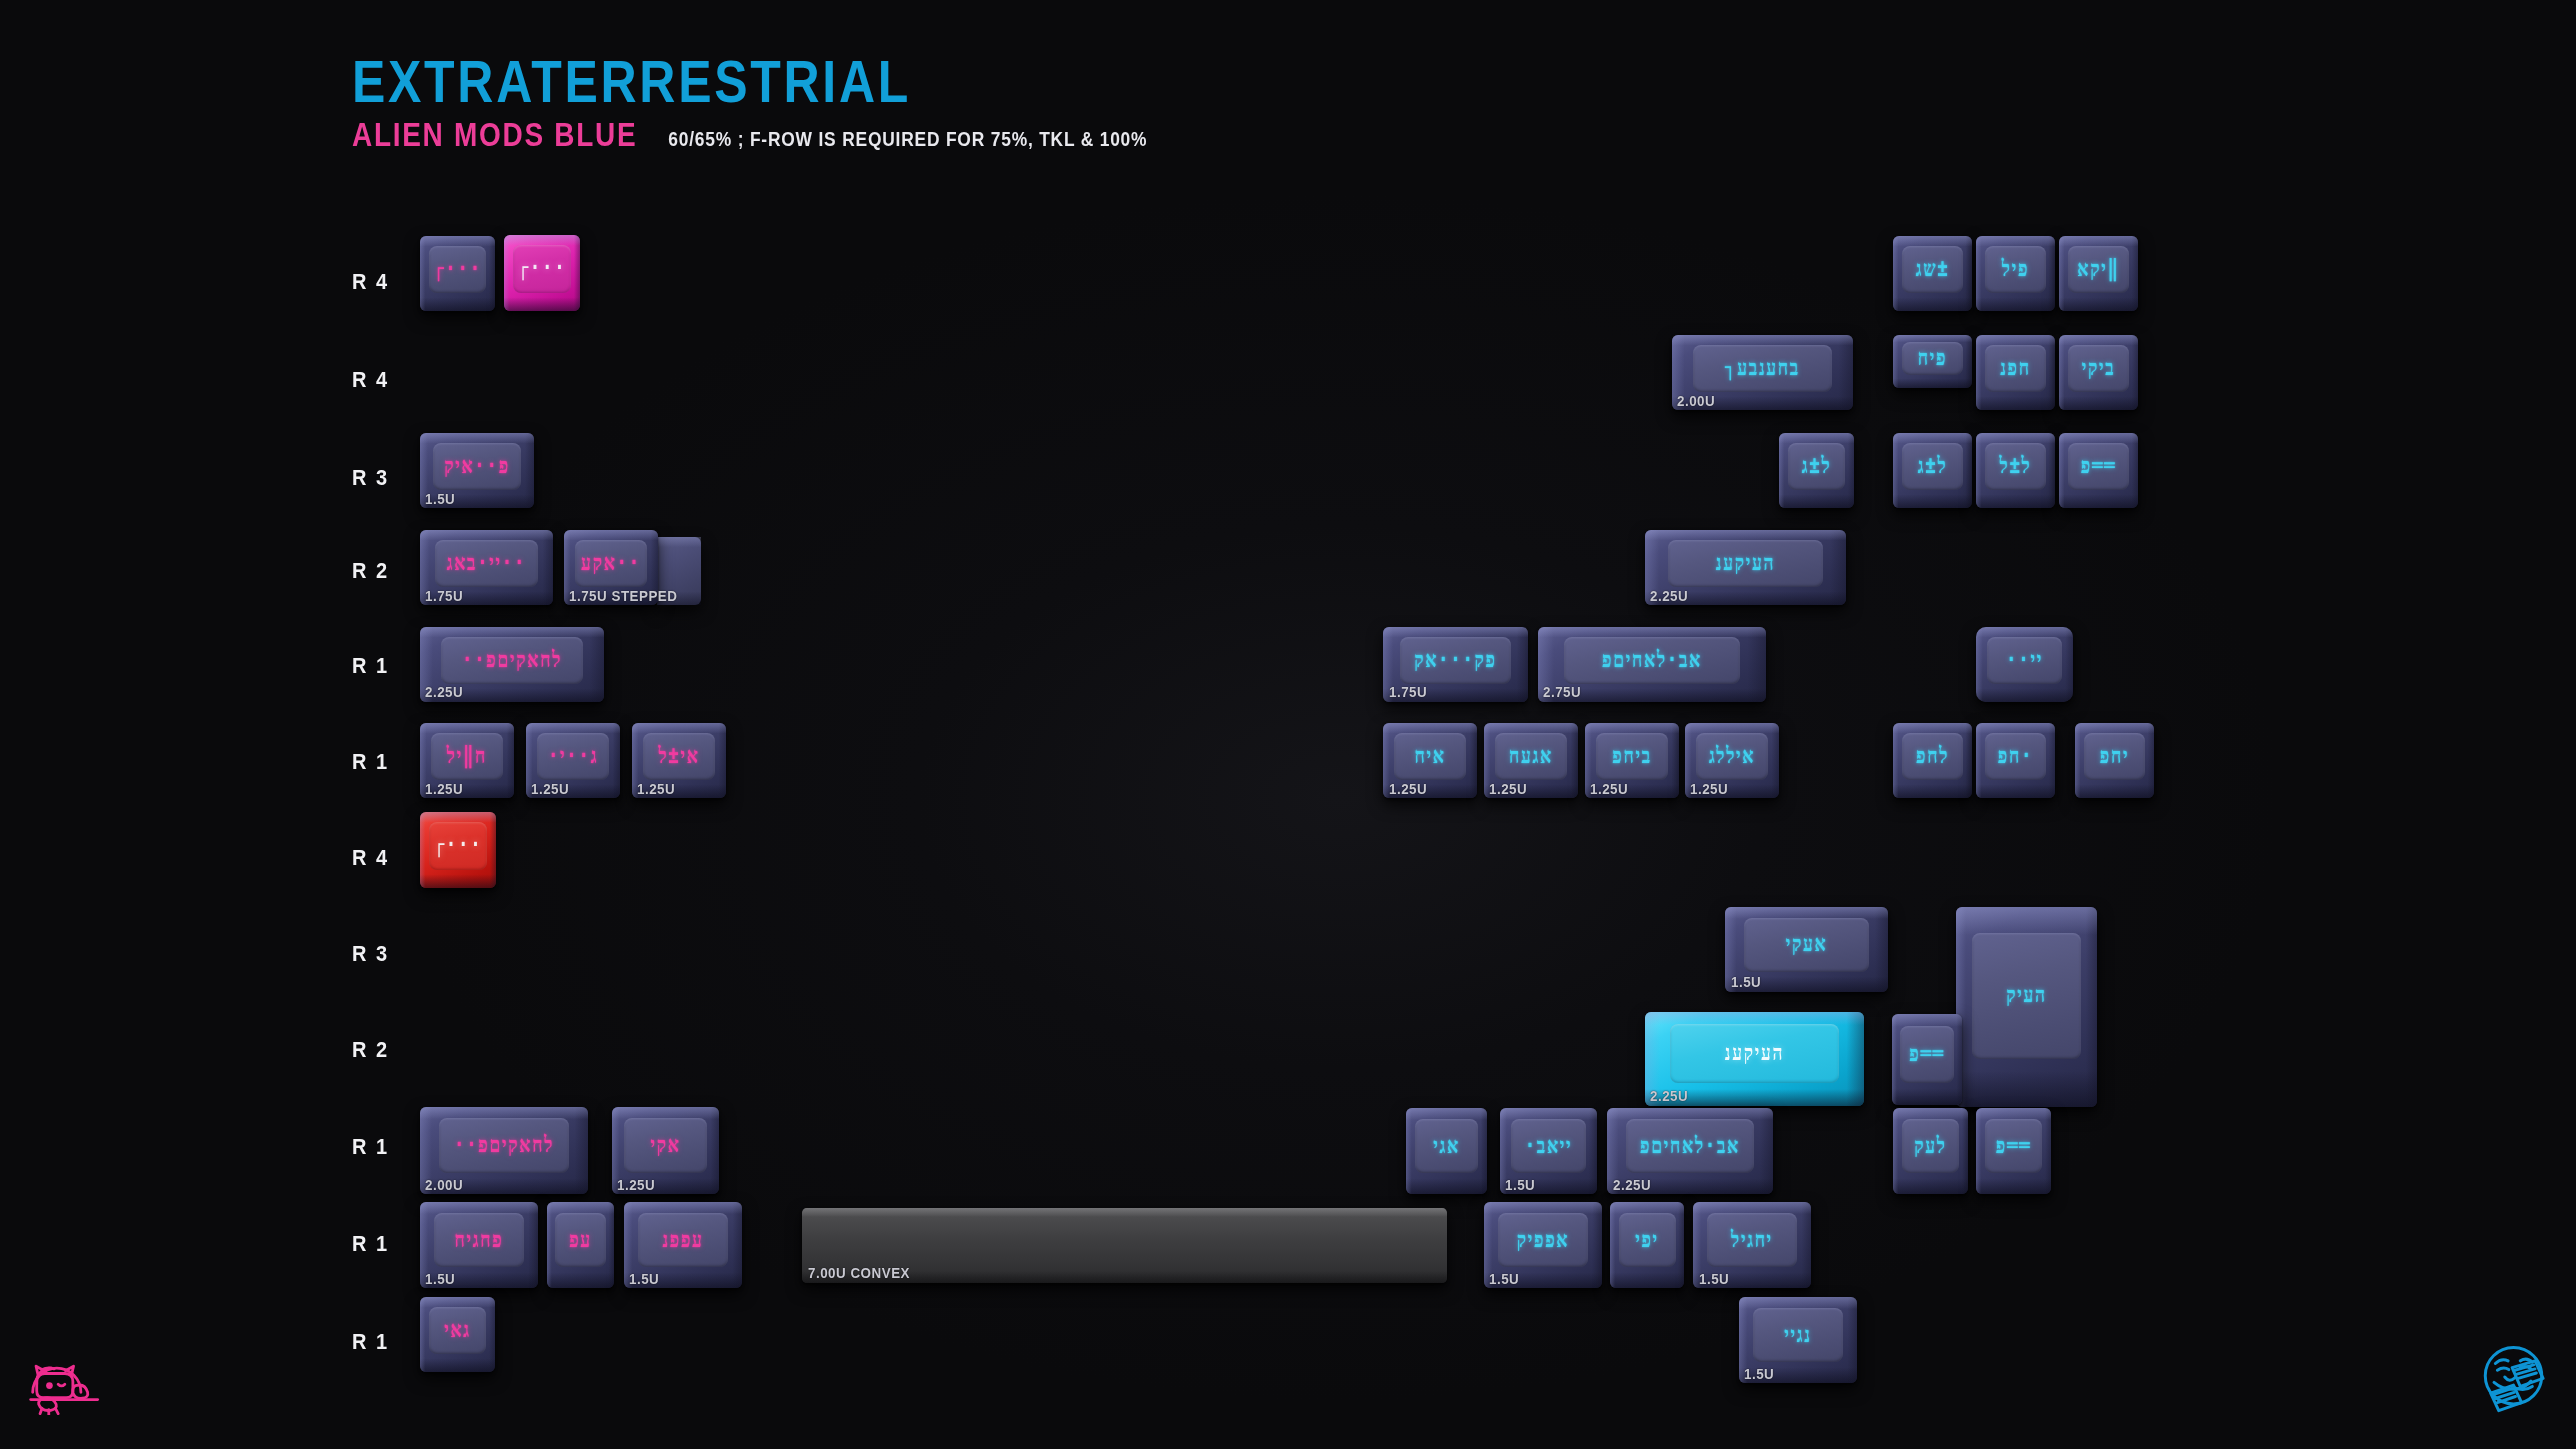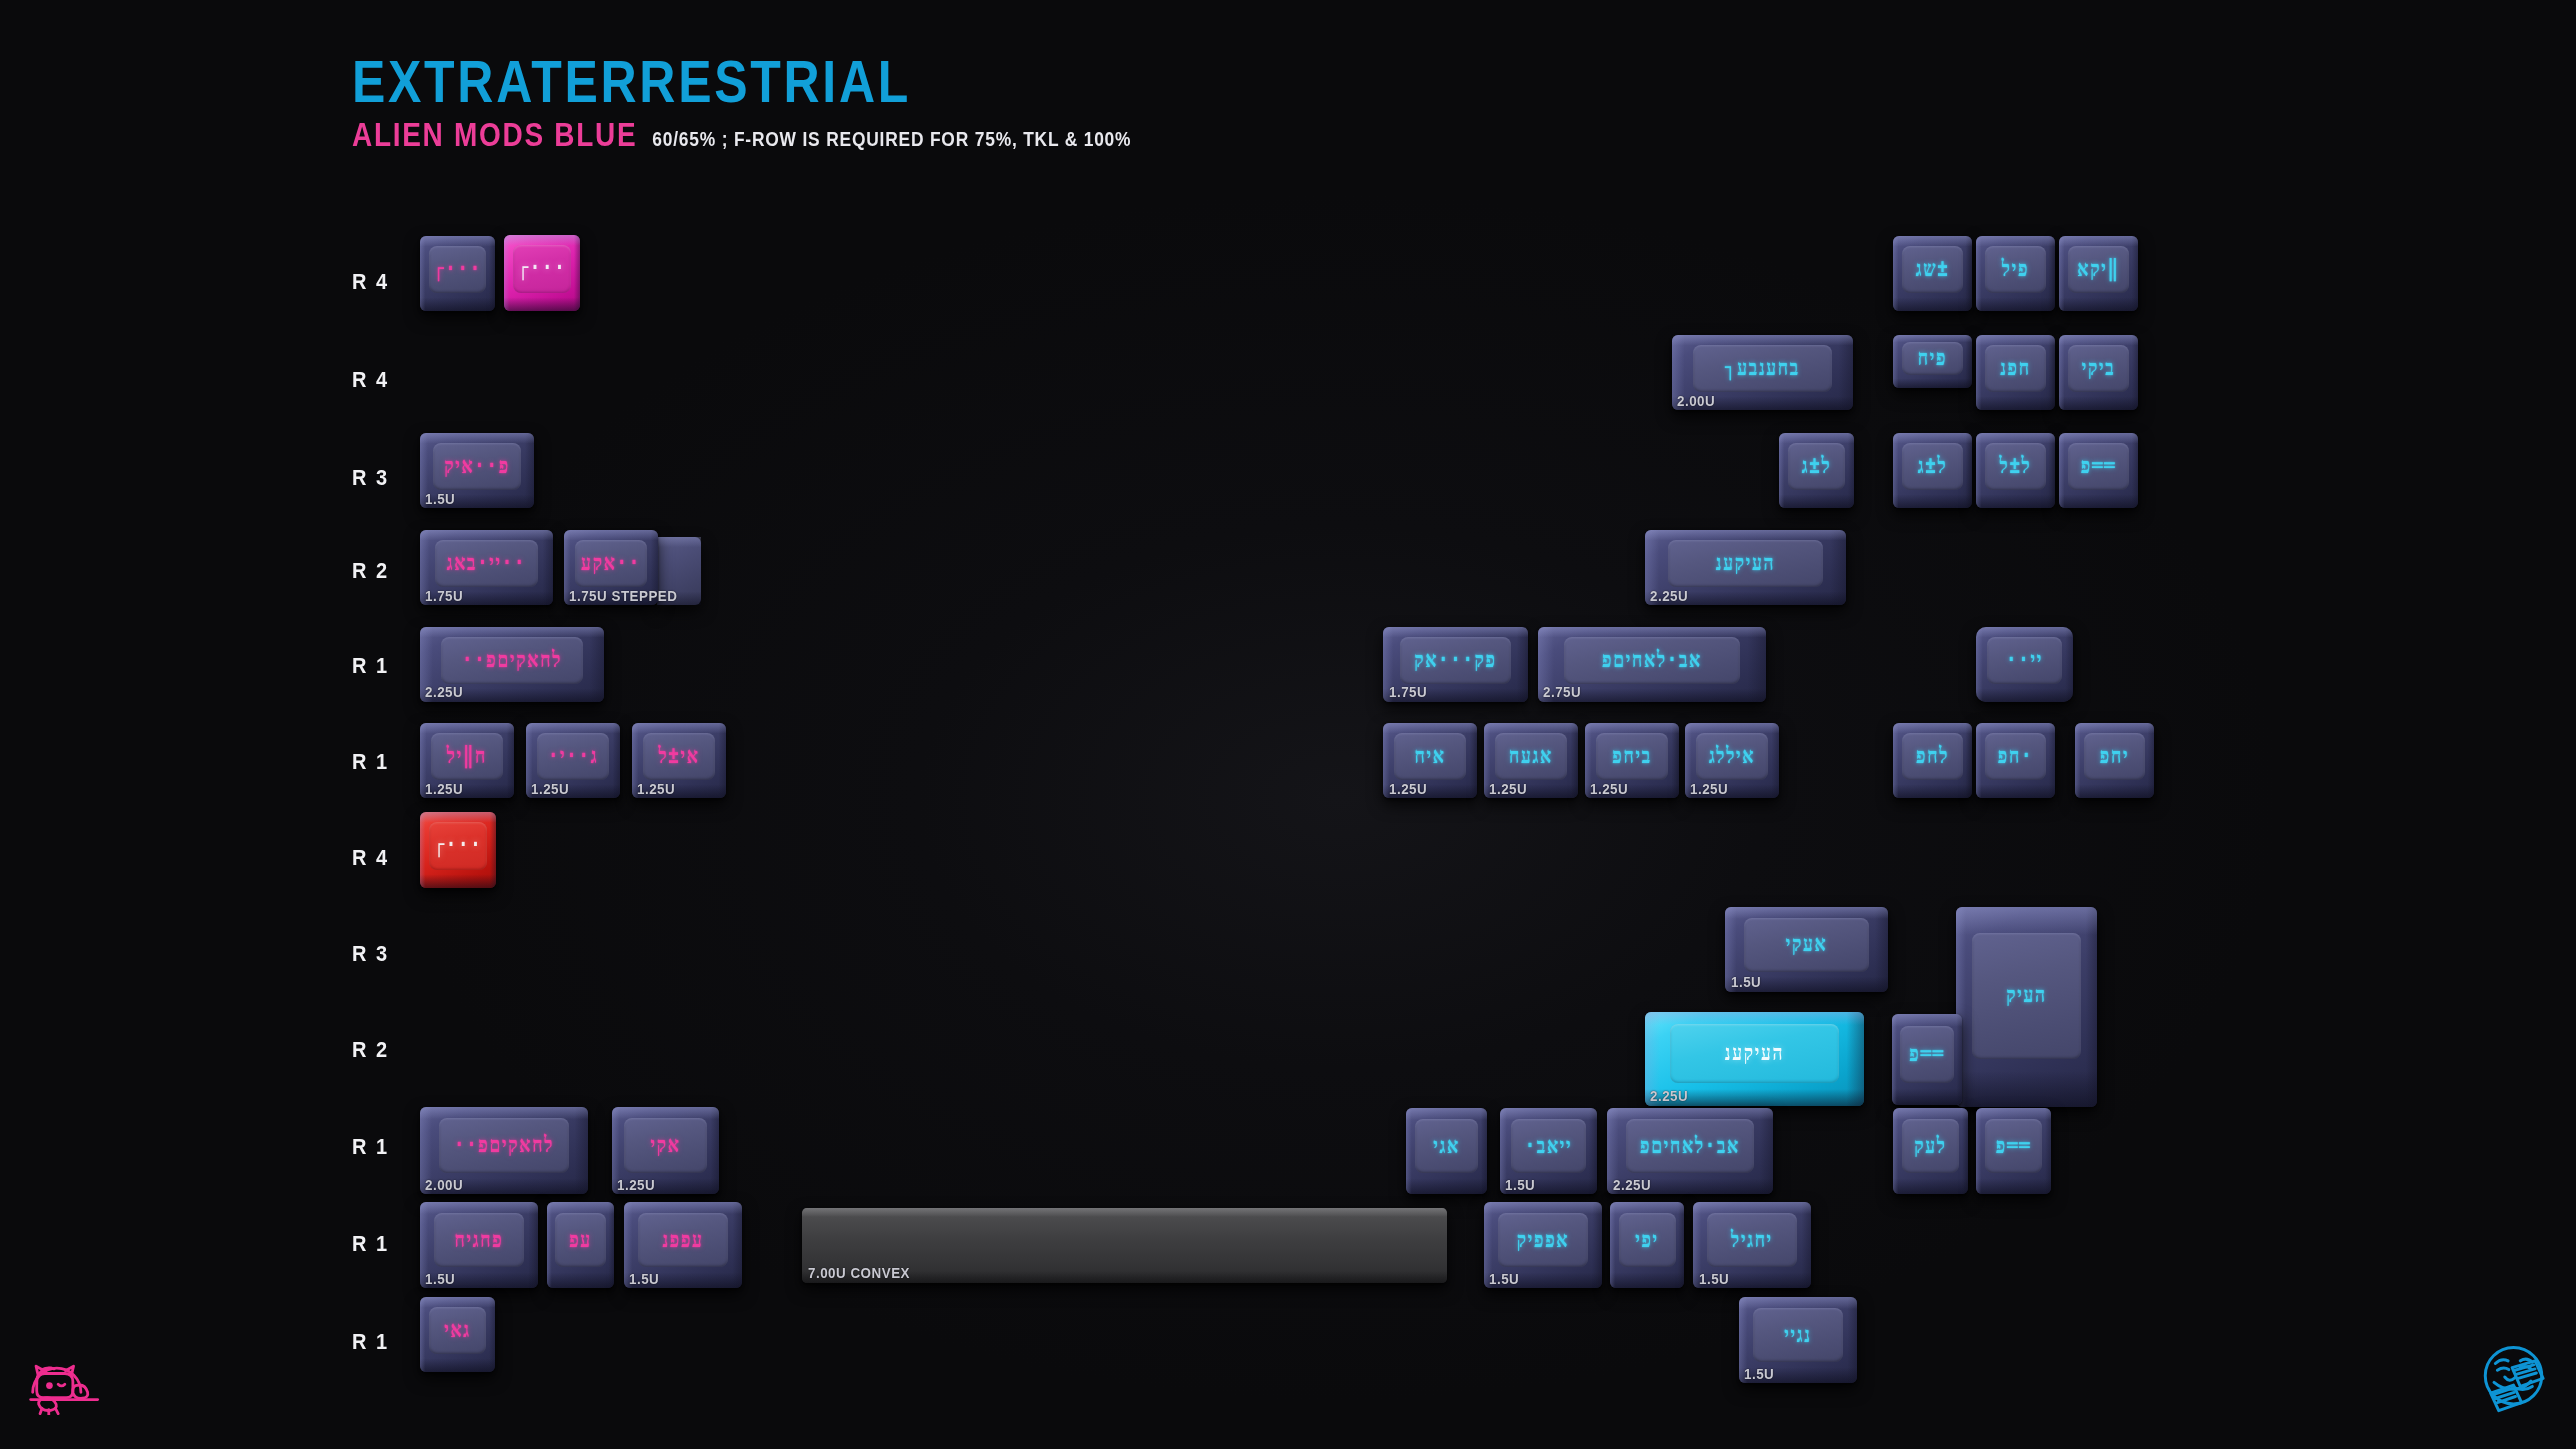--- a/index.html
+++ b/index.html
@@ -16,21 +16,21 @@
       radial-gradient(ellipse 939px 604px at 52% 55%, #141418 0%, #0d0d10 45%, #0a0a0c 100%);
   }
 
   
   #header { position: absolute; left: 352px; top: 52px; }
   #title {
     font-size: 50px; font-weight: 700; letter-spacing: 2.7px;
     color: #119fd8; line-height: 1; white-space: nowrap;
     transform: scaleY(1.18); transform-origin: left top;
   }
-  #subrow { display: flex; align-items: flex-end; gap: 15px; margin-top: 21.5px; }
+  #subrow { display: flex; align-items: flex-end; gap: 31px; margin-top: 21.5px; }
   #subtitle {
     font-size: 28px; font-weight: 700; letter-spacing: 1.7px;
     color: #ec3d98; line-height: 1; white-space: nowrap;
     transform: scaleY(1.16); transform-origin: left bottom;
   }
   #note {
     font-size: 17.4px; font-weight: 600; letter-spacing: 0.8px;
     color: #e9e9ee; line-height: 1; white-space: nowrap;
     transform: scaleY(1.12) translateY(-1.3px); transform-origin: left bottom;
   }

